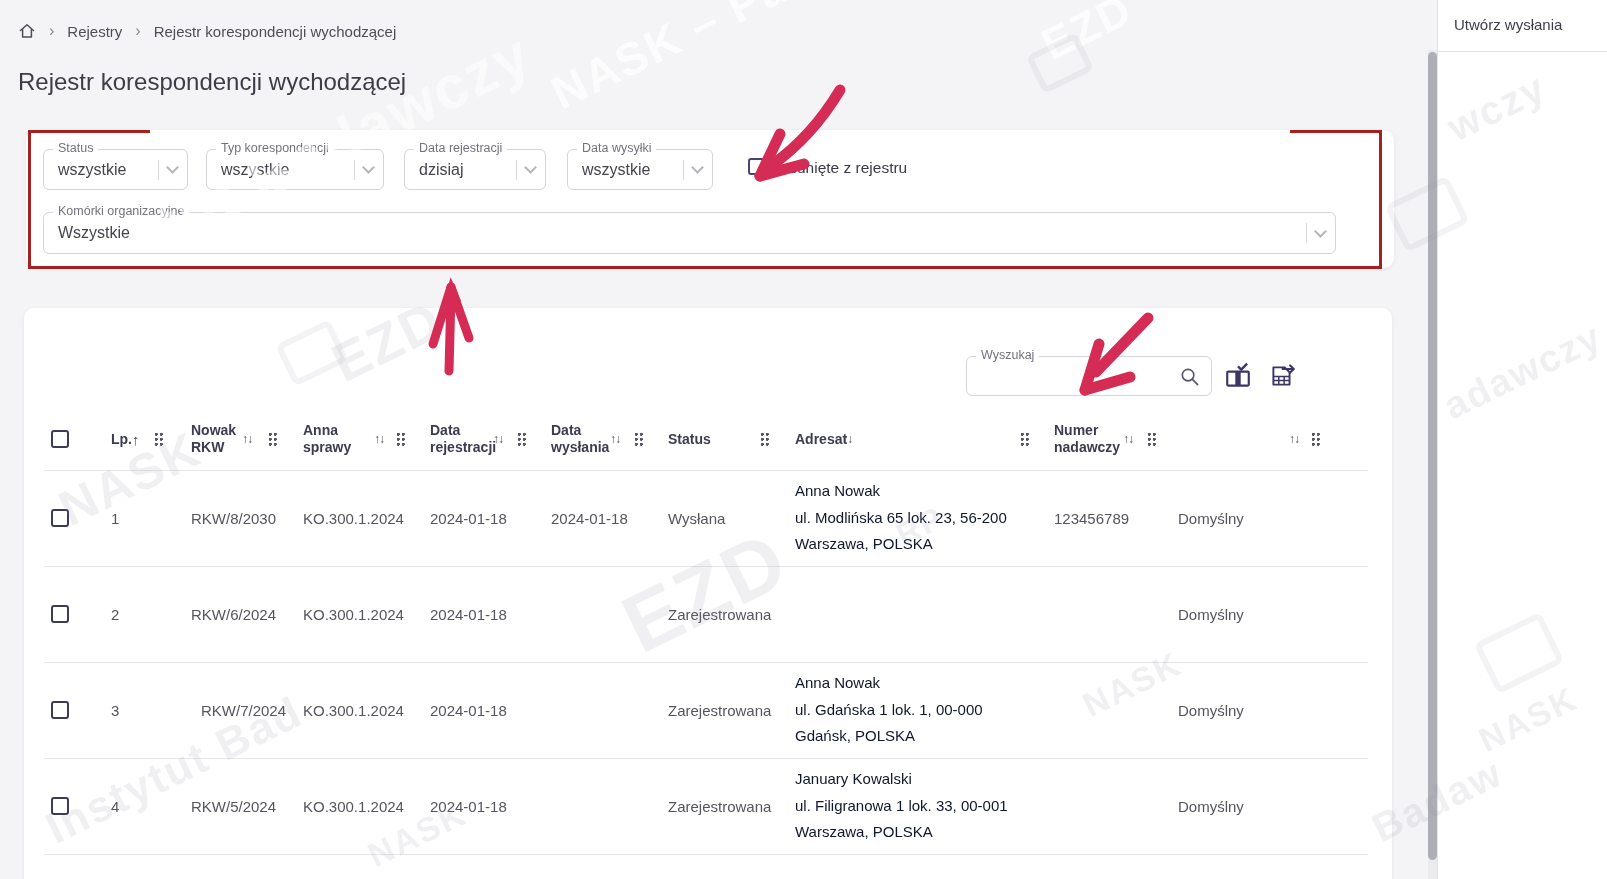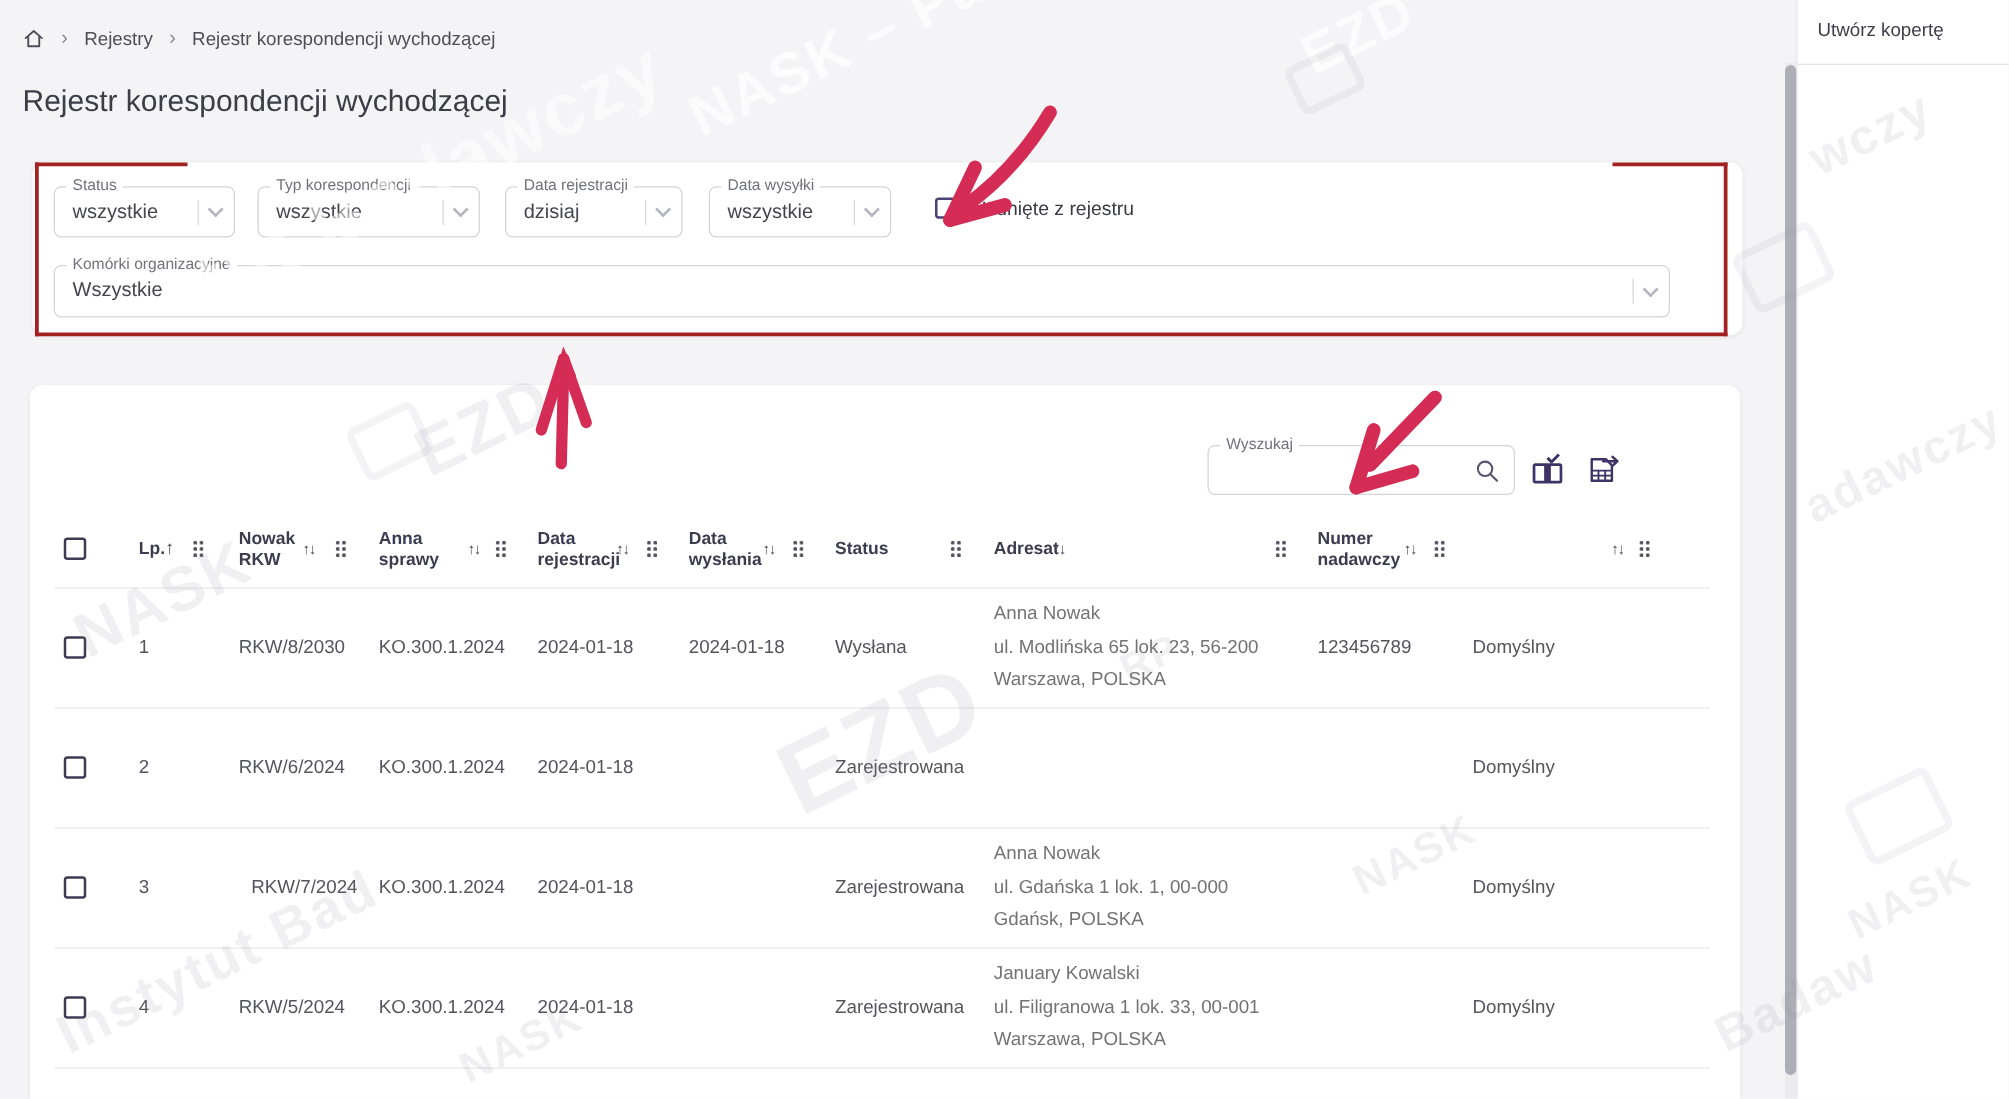--- a/index.html
+++ b/index.html
@@ -49,21 +49,21 @@
         letter-spacing:-1px;cursor:pointer;}
   .sort.asc{font-size:15px;font-weight:700;letter-spacing:0;}
   .dots{position:absolute;top:50%;transform:translateY(-50%);width:9px;height:14px;cursor:grab;
         background-image:radial-gradient(circle at 2.2px 2.2px,#55555f 1.4px,transparent 1.7px);
         background-size:5px 5px;}
   .cb{position:absolute;width:18px;height:18px;border:2px solid #3c3c52;border-radius:3px;
       background:#fff;top:50%;transform:translateY(-50%);cursor:pointer;}
   .divline{position:absolute;left:20px;right:24px;height:1px;background:#e8e8eb;}
   .trow{position:absolute;left:0;width:100%;height:96px;}
   .cell{position:absolute;top:50%;transform:translateY(-50%);font-size:15px;color:#55555e;white-space:nowrap;}
-  .addr{position:absolute;left:771px;top:50%;transform:translateY(-50%);font-size:15px;color:#737373;
+  .addr{position:absolute;left:771px;top:50%;transform:translateY(-50%);font-size:15px;color:#0f172a;
         line-height:26.5px;white-space:nowrap;}
 
   
   #rightPanel{position:absolute;left:1437px;top:0;width:170px;height:879px;background:#fff;
               border-left:1px solid #e3e3e7;z-index:2;}
   #createEnv{position:absolute;left:16px;top:16px;font-size:15px;color:#3e3e49;cursor:pointer;}
   #panelDiv{position:absolute;left:0;top:51px;width:100%;height:1px;background:#e4e4e8;}
   #sbTrack{position:absolute;left:1428px;top:50px;width:9px;height:829px;background:#ebebee;z-index:3;}
   #sbThumb{position:absolute;left:1428px;top:52px;width:9px;height:808px;background:#aeaeb6;
            border-radius:5px;z-index:4;cursor:pointer;}
@@ -280,21 +280,21 @@
         <div>January Kowalski</div>
         <div>ul. Filigranowa 1 lok. 33, 00-001</div>
         <div>Warszawa, POLSKA</div>
       </div>
       <span class="cell" style="left:1030px;"></span>
       <span class="cell" style="left:1154px;">Domyślny</span>
     </div>
   </div>
 
   <div id="rightPanel">
-    <span id="createEnv">Utwórz kopertę</span>
+    <span id="createEnv">Utwórz wysłania</span>
     <div id="panelDiv"></div>
   </div>
   <div id="sbTrack"></div>
   <div id="sbThumb"></div>
 
   <div class="wmlayer">
     <span class="wmw" style="left:540px;top:6px;font-size:46px;">NASK – Pań</span>
     <span class="wmw" style="left:140px;top:105px;font-size:60px;opacity:.7;">tut Badawczy</span>
     <span class="wmw" style="left:1040px;top:2px;font-size:44px;">EZD</span>
     <span class="wm" style="left:330px;top:310px;font-size:54px;">EZD</span>

